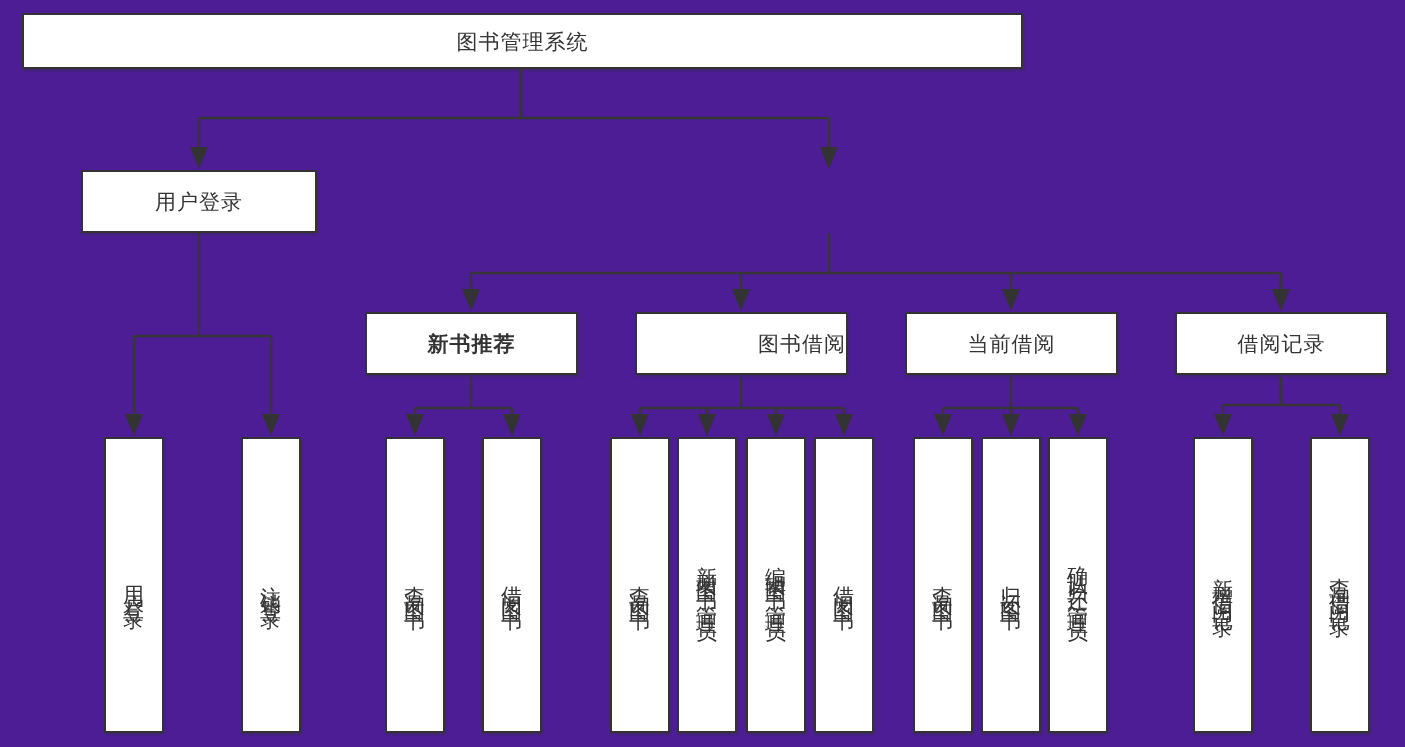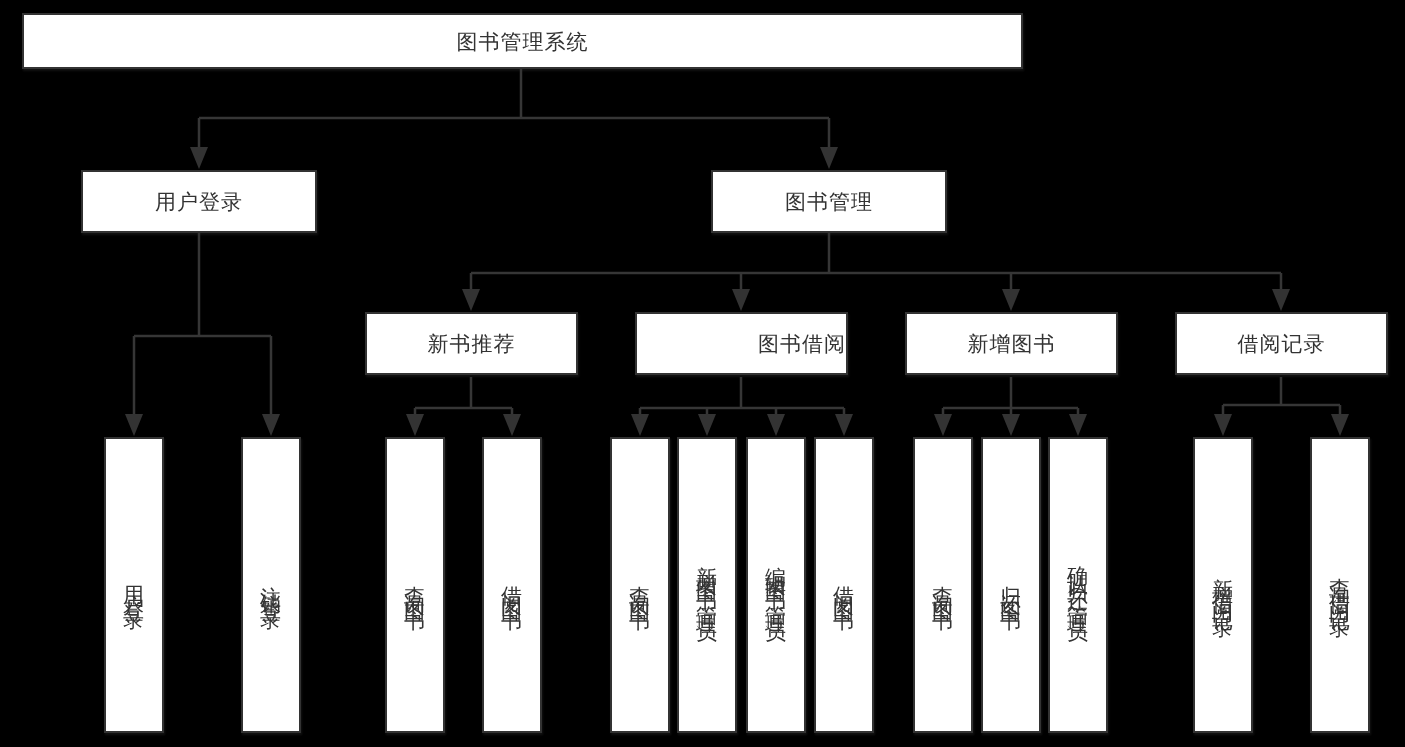--- a/index.html
+++ b/index.html
@@ -5,21 +5,21 @@
   html, body {
     margin: 0;
     padding: 0;
     background: #ffffff;
     font-family: "Liberation Sans", "DejaVu Sans", sans-serif;
   }
   .canvas {
     position: relative;
     width: 1405px;
     height: 747px;
-    background: #000000;
+    background: #4c1d95;
     overflow: hidden;
   }
   .connector-layer {
     position: absolute;
     left: 0;
     top: 0;
     width: 1405px;
     height: 747px;
   }
   .box {
@@ -103,32 +103,29 @@
     </g>
   </svg>
 
   <div class="box h" style="left:22px; top:13px; width:1001px; height:56px;">
     <span>图书管理系统</span>
   </div>
 
   <div class="box h" style="left:81px; top:170px; width:236px; height:63px;">
     <span>用户登录</span>
   </div>
-  <div class="box h" style="left:711px; top:170px; width:236px; height:63px;">
-    <span>图书管理</span>
-  </div>
 
-  <div class="box h" style="left:365px; top:312px; width:213px; height:63px;">
+  <div class="box h" style="left:365px; top:312px; width:213px; height:63px;font-weight:bold;">
     <span>新书推荐</span>
   </div>
   <div class="box h" style="left:635px; top:312px; width:213px; height:63px;justify-content:flex-end;">
     <span>图书借阅</span>
   </div>
   <div class="box h" style="left:905px; top:312px; width:213px; height:63px;">
-    <span>新增图书</span>
+    <span>当前借阅</span>
   </div>
   <div class="box h" style="left:1175px; top:312px; width:213px; height:63px;">
     <span>借阅记录</span>
   </div>
 
   <div class="box v" style="left:104px; top:437px; width:60px; height:296px;">
     <span class="vtext">用户登录</span>
   </div>
   <div class="box v" style="left:241px; top:437px; width:60px; height:296px;">
     <span class="vtext">注销登录</span>

